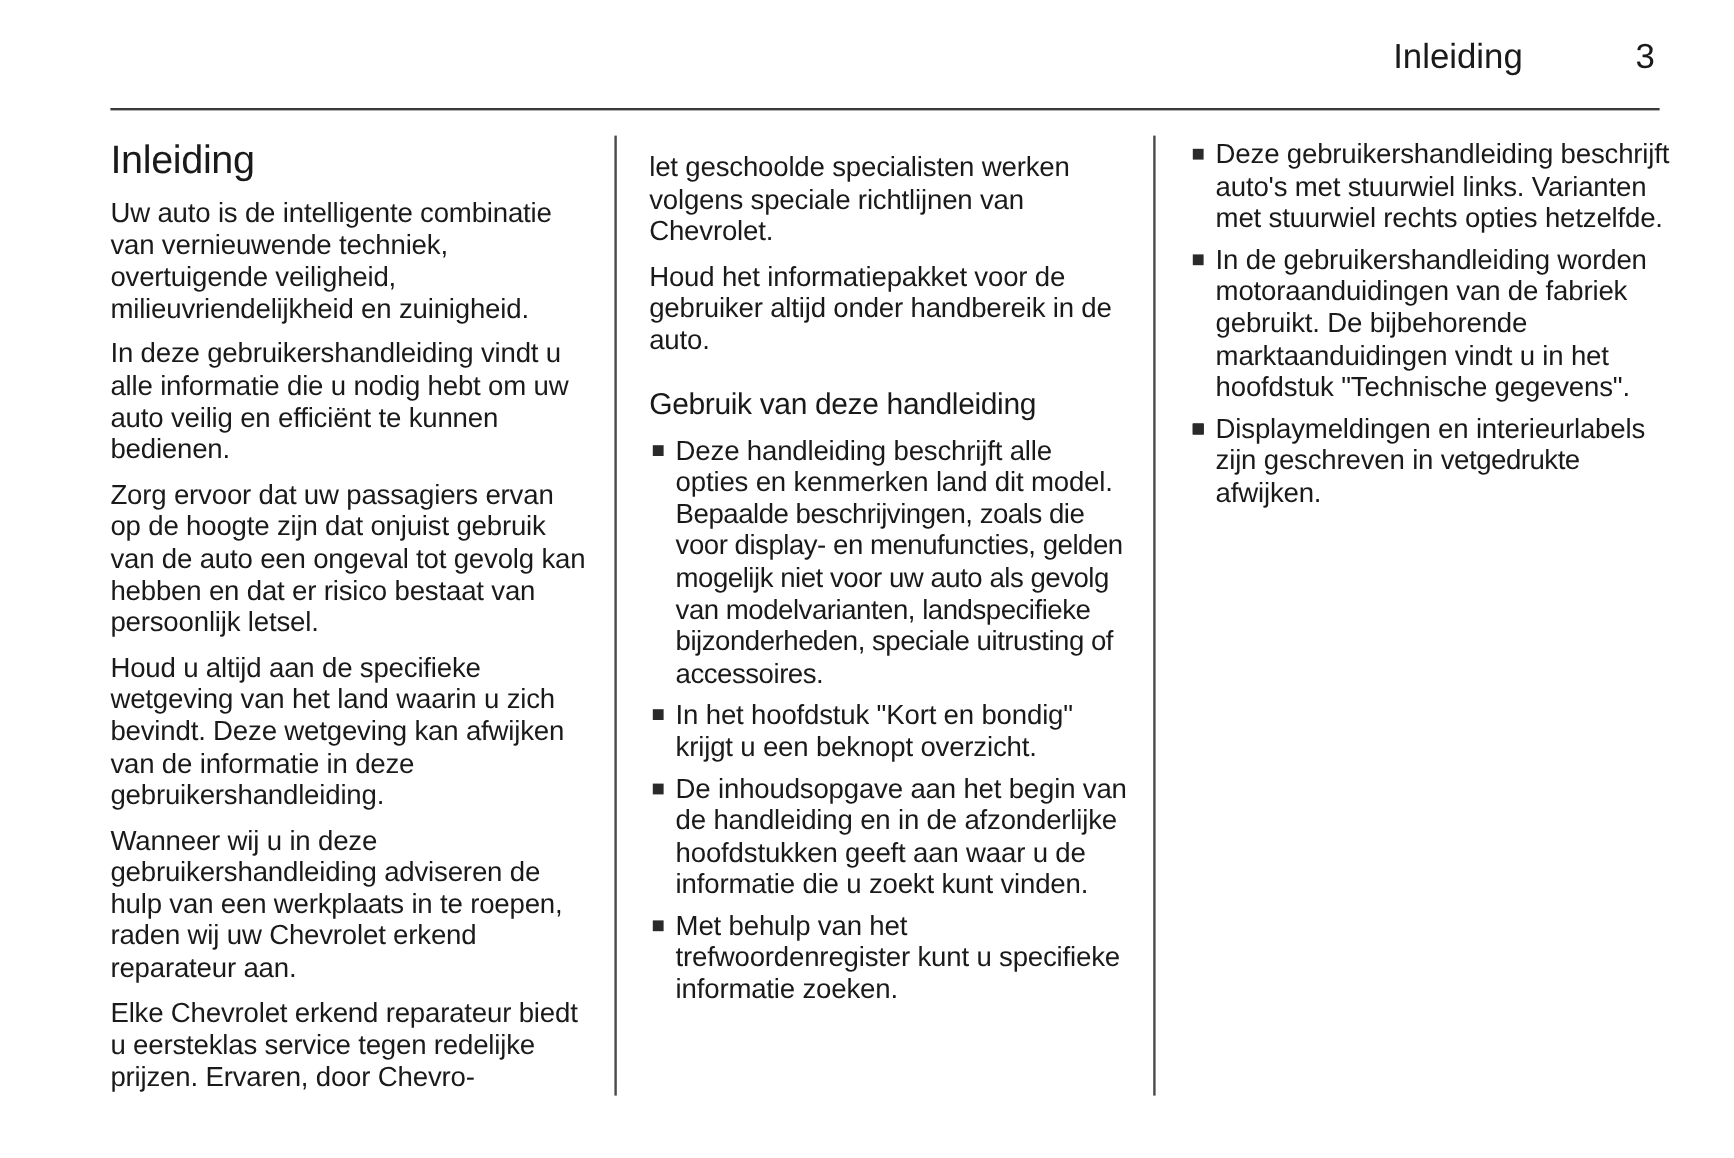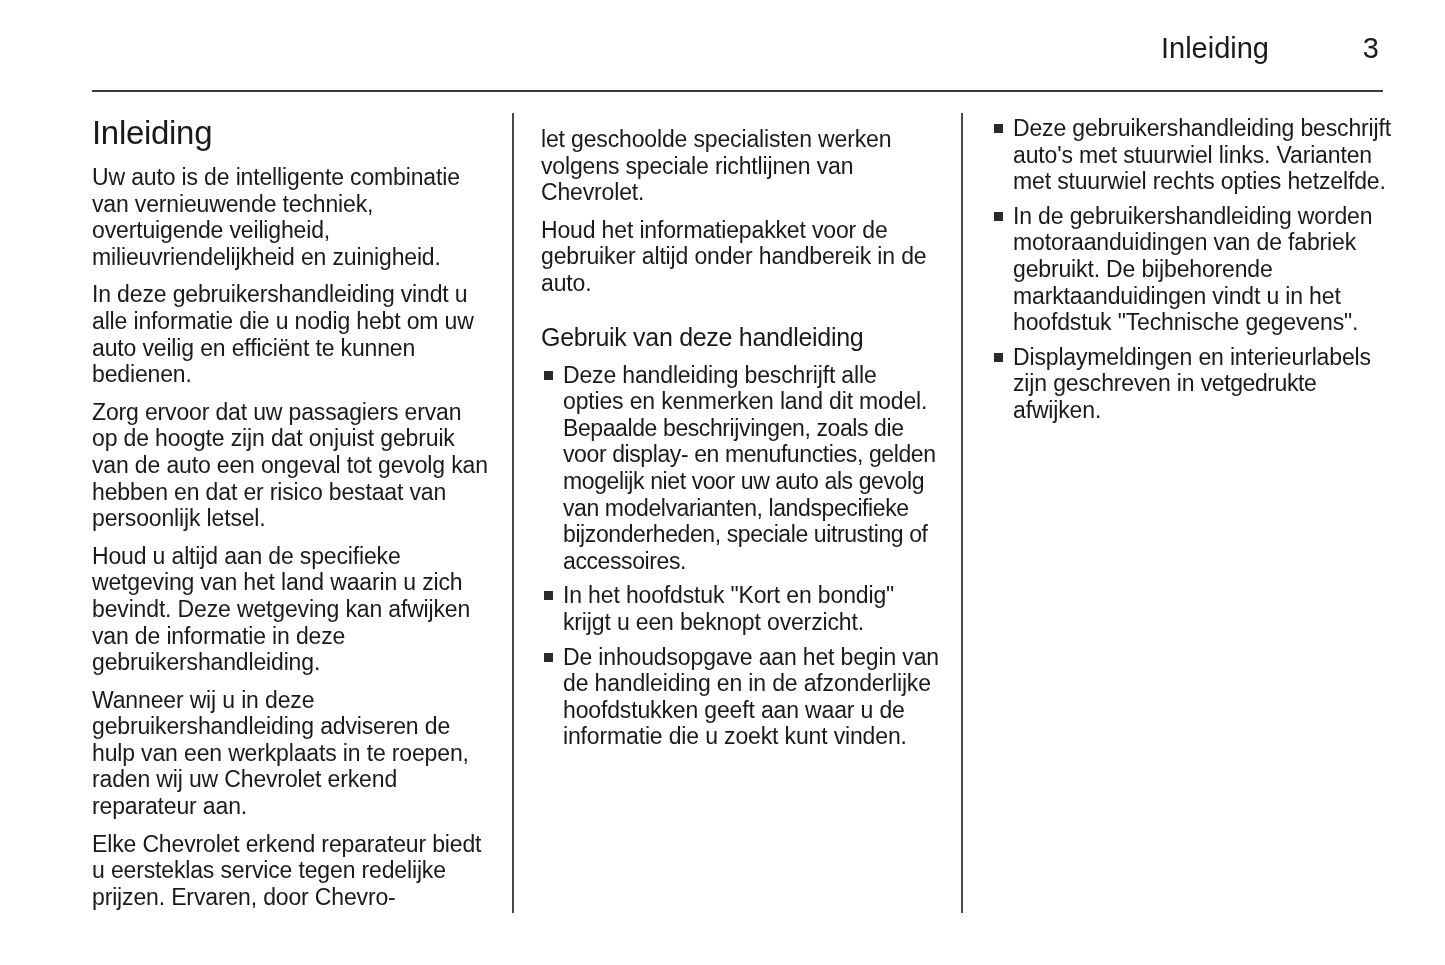--- a/index.html
+++ b/index.html
@@ -139,20 +139,24 @@
       <span class="bold">Bepaalde beschrijvingen, zoals die voor display- en menufuncties, gelden mogelijk niet voor uw auto als gevolg van modelvarianten, landspecifieke bijzonderheden, speciale uitrusting of accessoires.</span>
     </li>
     <li>
       <span class="bullet-icon"></span>
       <span>In het hoofdstuk "Kort en bondig" krijgt u een beknopt overzicht.</span>
     </li>
     <li>
       <span class="bullet-icon"></span>
       <span>De inhoudsopgave aan het begin van de handleiding en in de afzonderlijke hoofdstukken geeft aan waar u de informatie die u zoekt kunt vinden.</span>
     </li>
+    <li>
+      <span class="bullet-icon"></span>
+      <span>Met behulp van het trefwoordenregister kunt u specifieke informatie zoeken.</span>
+    </li>
   </ul>
 </div>
 
 <div class="col-divider div-2"></div>
 
 <div class="column col-3">
   <ul class="bullets">
     <li>
       <span class="bullet-icon"></span>
       <span>Deze gebruikershandleiding beschrijft auto's met stuurwiel links. Varianten met stuurwiel rechts opties hetzelfde.</span>

